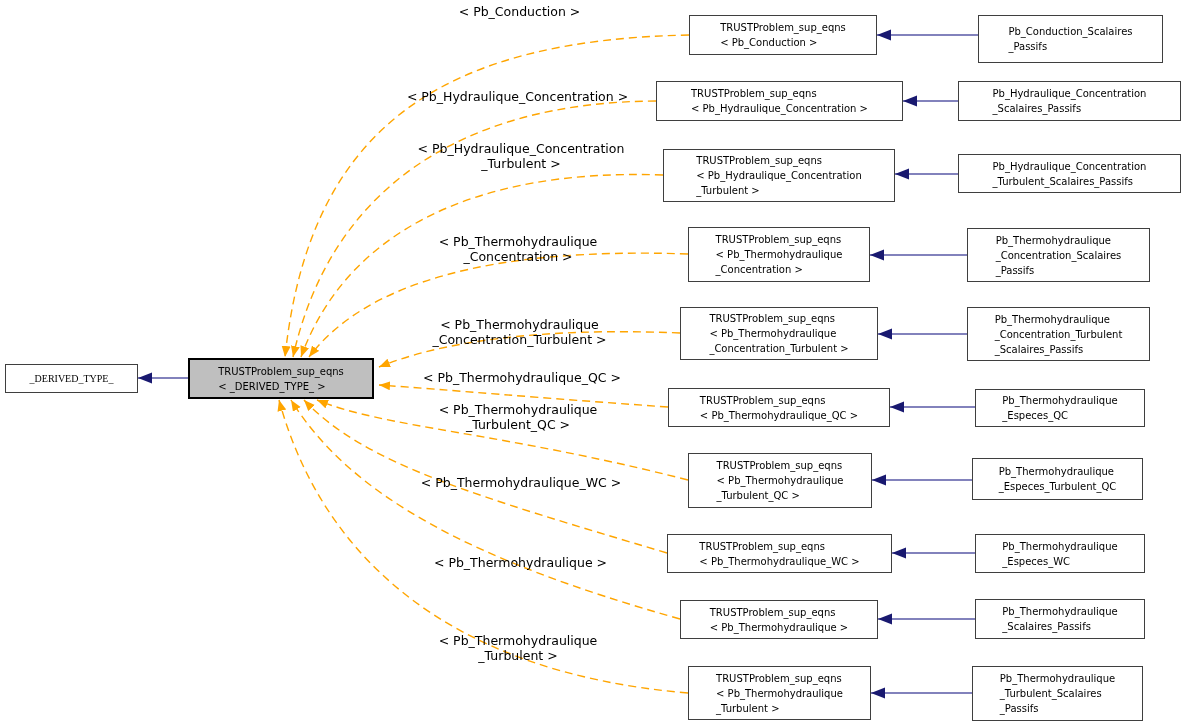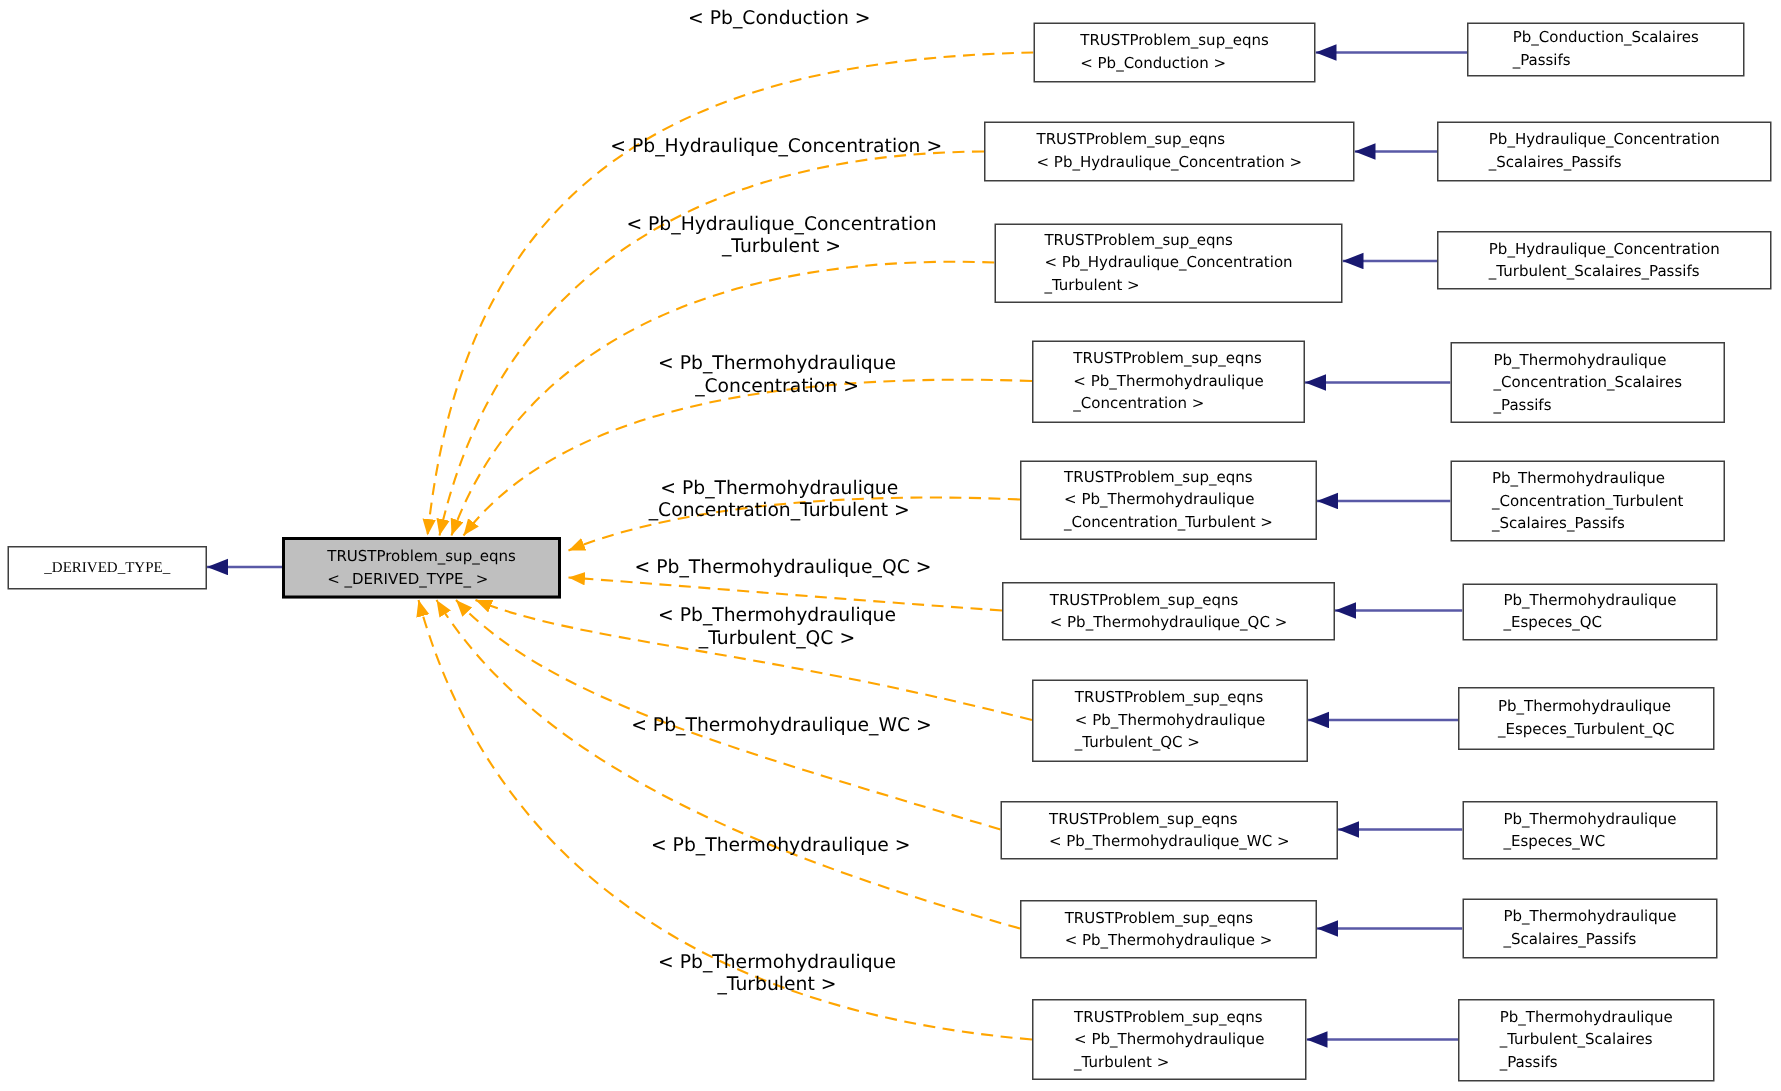--- a/index.html
+++ b/index.html
@@ -69,21 +69,21 @@
     </g>
   </svg>
 
   <div class="box" style="left:5px;top:364px;width:133px;height:29px;font-family:Liberation Serif, serif;">_DERIVED_TYPE_</div>
   <div class="box current" style="left:188px;top:358px;width:186px;height:41px;">TRUSTProblem_sup_eqns
 &lt; _DERIVED_TYPE_ &gt;</div>
 
   <div class="edge-label" style="left:437px;top:4px;width:165px;">&lt; Pb_Conduction &gt;</div>
   <div class="box" style="left:689px;top:15px;width:188px;height:40px;">TRUSTProblem_sup_eqns
 &lt; Pb_Conduction &gt;</div>
-  <div class="box" style="left:978px;top:15px;width:185px;height:36px;">Pb_Conduction_Scalaires
+  <div class="box" style="left:978px;top:15px;width:185px;height:48px;">Pb_Conduction_Scalaires
 _Passifs</div>
 
   <div class="edge-label" style="left:400px;top:89px;width:235px;">&lt; Pb_Hydraulique_Concentration &gt;</div>
   <div class="box" style="left:656px;top:81px;width:247px;height:40px;">TRUSTProblem_sup_eqns
 &lt; Pb_Hydraulique_Concentration &gt;</div>
   <div class="box" style="left:958px;top:81px;width:223px;height:40px;">Pb_Hydraulique_Concentration
 _Scalaires_Passifs</div>
 
   <div class="edge-label" style="left:405px;top:141px;width:232px;">&lt; Pb_Hydraulique_Concentration
 _Turbulent &gt;</div>

